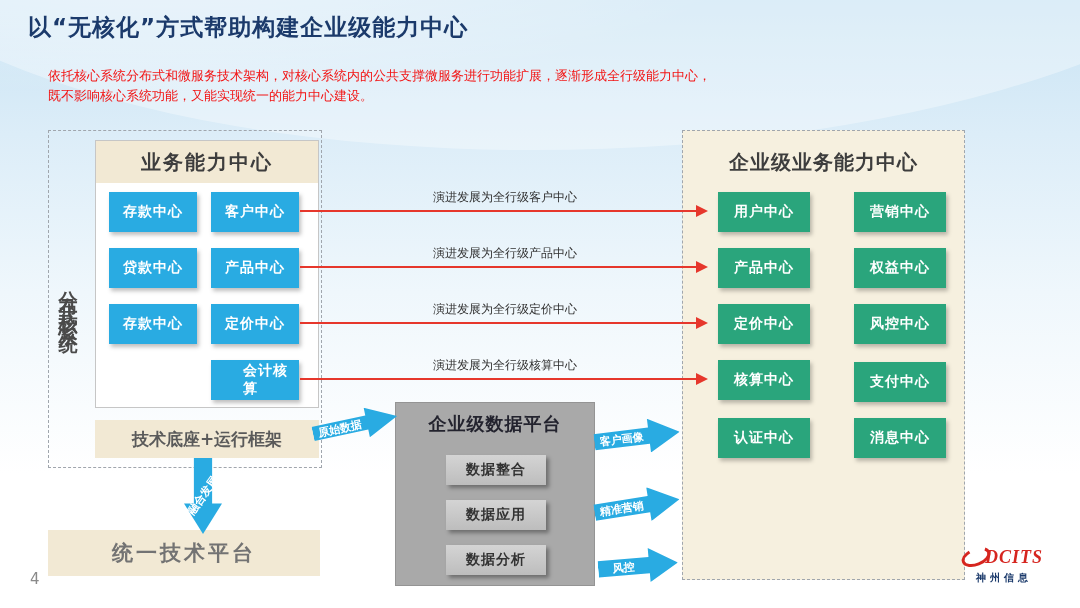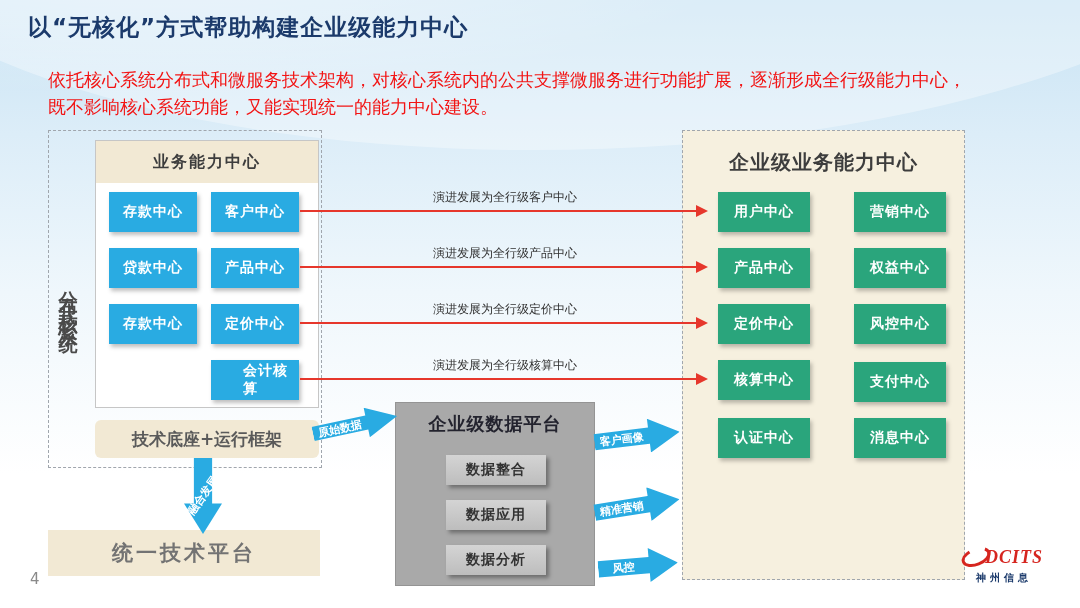--- a/index.html
+++ b/index.html
@@ -7,33 +7,33 @@
   .slide { position:relative; width:1080px; height:608px; margin:0 auto; overflow:hidden;
     background:
       radial-gradient(ellipse 1000px 260px at 15% -60px, rgba(255,255,255,0.55), rgba(255,255,255,0) 60%),
       linear-gradient(180deg,#c8e3f4 0%,#dcedf8 22%,#eff7fc 48%,#ffffff 78%);
   }
   .bg-curve { position:absolute; top:-150px; left:-180px; width:1500px; height:300px;
     background:rgba(255,255,255,0.35); border-radius:0 0 48% 52% / 0 0 90% 100%;
     transform:rotate(-2deg); pointer-events:none; }
 
   .title { position:absolute; left:28px; top:12px; font-size:23px; font-weight:800; color:#1b3a6b; letter-spacing:1px; }
-  .desc { position:absolute; left:48px; top:66px; font-size:18px; color:#f21414; line-height:1.5; }
+  .desc { position:absolute; left:48px; top:66px; font-size:13px; color:#f21414; line-height:1.5; }
   .desc span { display:block; }
 
   
   .left-dashed { position:absolute; left:48px; top:130px; width:274px; height:338px; border:1.5px dashed #a0a6ad; }
   .v-label { position:absolute; left:54px; top:150px; width:30px; height:300px;
     writing-mode:vertical-rl; display:flex; align-items:center; justify-content:center;
     font-size:19px; font-weight:bold; color:#4a4a4a; letter-spacing:7px; }
   .biz-box { position:absolute; left:95px; top:140px; width:224px; height:268px; background:#ffffff; border:1px solid #c6c6c6; }
   .biz-title { position:absolute; left:0; top:0; width:100%; height:42px; background:#f2e9d4;
-    display:flex; align-items:center; justify-content:center; font-size:16px; font-weight:bold; color:#3d3d3d; letter-spacing:2px; }
+    display:flex; align-items:center; justify-content:center; font-size:20px; font-weight:bold; color:#3d3d3d; letter-spacing:2px; }
   .tech-base { position:absolute; left:95px; top:420px; width:224px; height:38px; background:#f2e9d4;
-    display:flex; align-items:center; justify-content:center; font-size:17px; font-weight:bold; color:#5a5a5a;border-radius:6px; }
+    display:flex; align-items:center; justify-content:center; font-size:17px; font-weight:bold; color:#5a5a5a; }
   .unified { position:absolute; left:48px; top:530px; width:272px; height:46px; background:#f2e9d4;
     display:flex; align-items:center; justify-content:center; font-size:21px; font-weight:bold; color:#737373; letter-spacing:3px; }
 
   
   .chip { position:absolute; width:88px; height:40px; border-radius:0; color:#fff; font-size:14px; font-weight:bold;
     display:flex; align-items:center; justify-content:center; box-shadow:2px 3px 4px rgba(0,0,0,0.25); letter-spacing:1px; }
   .chip.blue { background:#29abe2; }
   .chip.green { background:#2aa57c; width:92px; }
 
   

